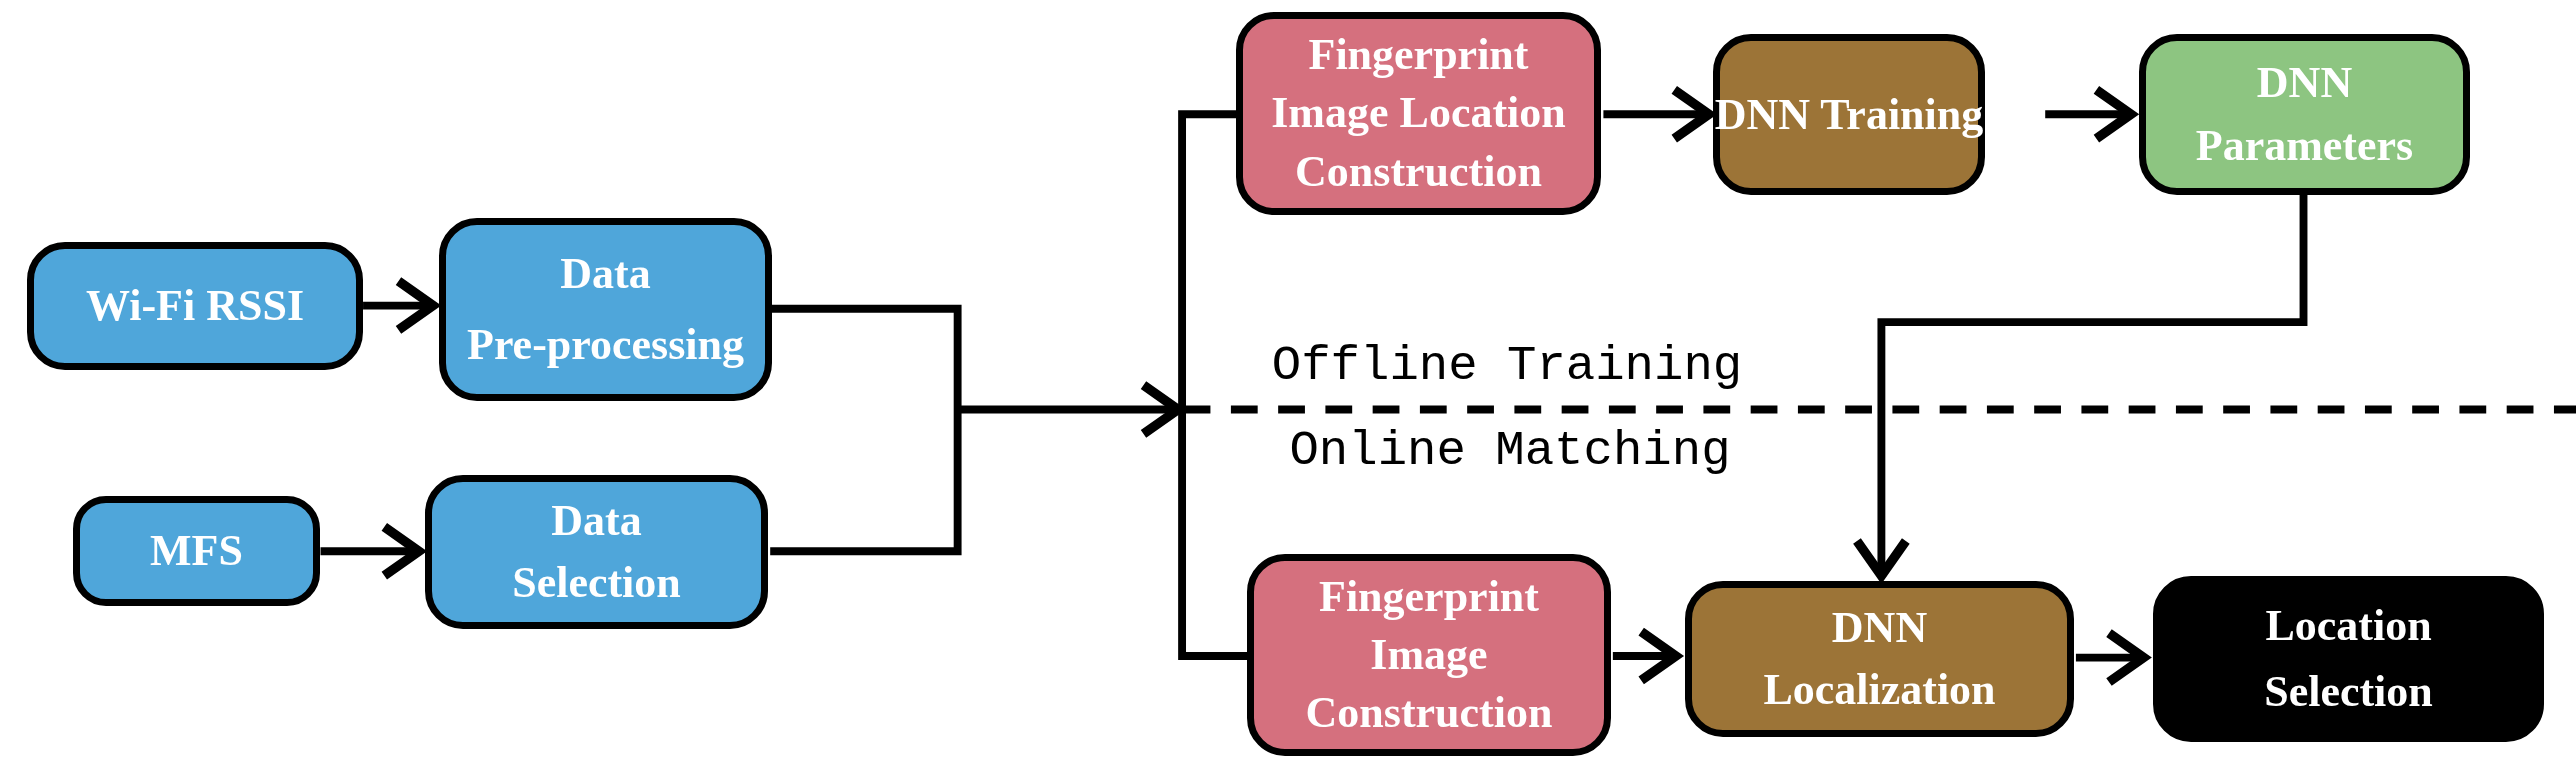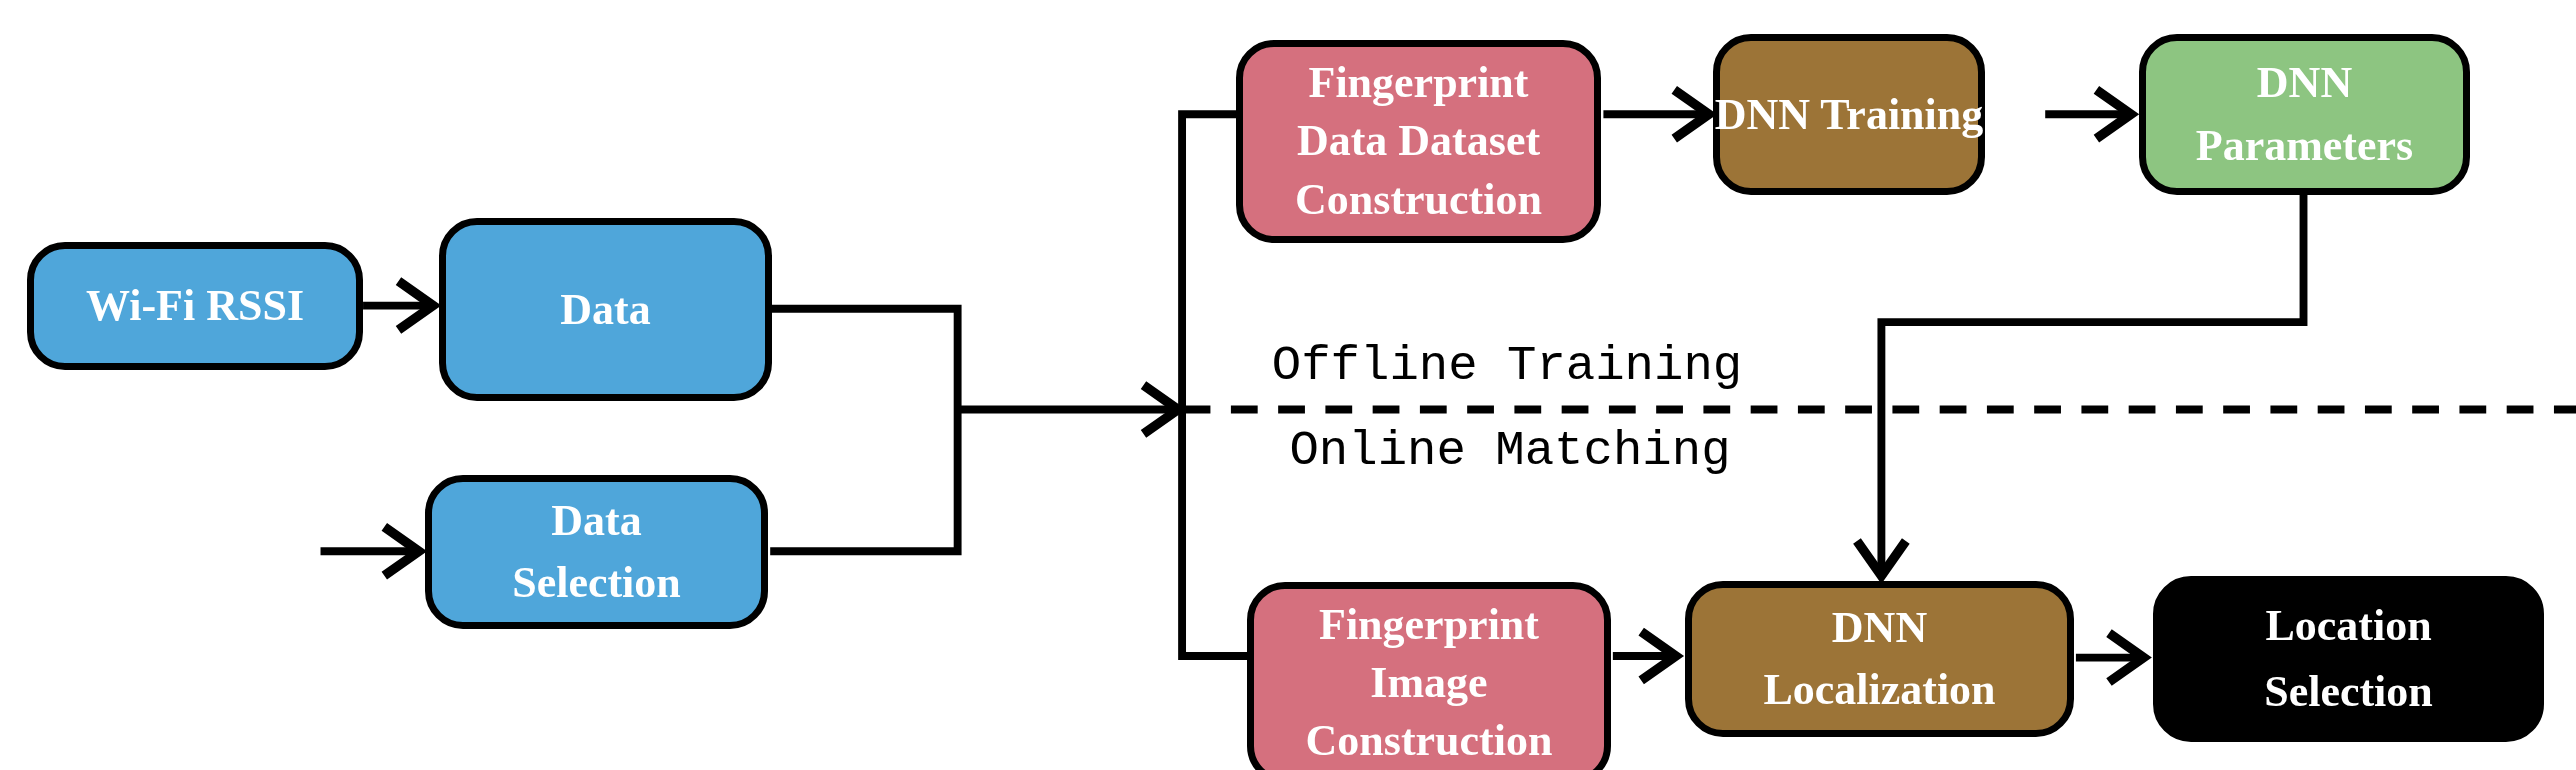--- a/index.html
+++ b/index.html
@@ -18,21 +18,21 @@
     border-radius:38px;
     display:flex;flex-direction:column;
     justify-content:space-evenly;align-items:center;
     text-align:center;
     color:#ffffff;font-weight:bold;
   }
   .box span{display:block;line-height:1;white-space:nowrap;}
   .t-xl{font-size:44px;}
   .t-lg{font-size:44px;}
   .c-blue{background:#4FA6DA;}
-  .c-rose{background:#D5707E;margin-top:28px;}
+  .c-rose{background:#D5707E;}
   .c-brown{background:#9C7437;}
   .c-green{background:#8DC581;}
   .c-red{background:#000000;}
   .divider-label{
     position:absolute;z-index:3;
     transform:translateX(-50%);
     font-family:"Liberation Mono",monospace;
     font-size:49px;line-height:1;
     color:#000000;white-space:nowrap;
   }
@@ -76,31 +76,35 @@
       <path d="M 1503 520 H 3271" stroke-dasharray="34 26"></path>
     </g>
   </svg>
 
   <div class="box c-blue t-xl" style="left:27px;top:242px;width:336px;height:128px;">
     <span>Wi-Fi RSSI</span>
   </div>
 
   <div class="box c-blue t-lg" style="left:439px;top:218px;width:333px;height:183px;">
     <span>Data</span>
+    <span>Pre-processing</span>
   </div>
 
+  <div class="box c-blue t-xl" style="left:73px;top:496px;width:247px;height:110px;border-radius:33px;">
+    <span>MFS</span>
+  </div>
 
   <div class="box c-blue t-xl" style="left:425px;top:475px;width:343px;height:154px;">
     <span>Data</span>
     <span>Selection</span>
   </div>
 
   <div class="box c-rose t-lg" style="left:1236px;top:11.8px;width:365px;height:203px;">
     <span>Fingerprint</span>
-    <span>Data Dataset</span>
+    <span>Image Location</span>
     <span>Construction</span>
   </div>
 
   <div class="box c-brown t-lg" style="left:1713px;top:34px;width:272px;height:161px;">
     <span>DNN Training</span>
   </div>
 
   <div class="box c-green t-lg" style="left:2139px;top:34px;width:331px;height:161px;">
     <span>DNN</span>
     <span>Parameters</span>

